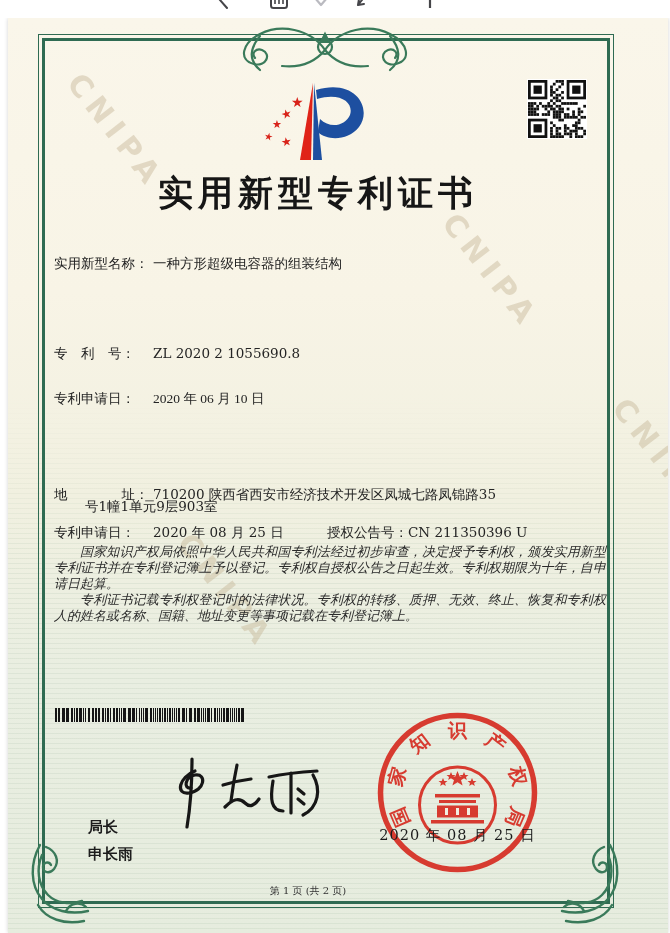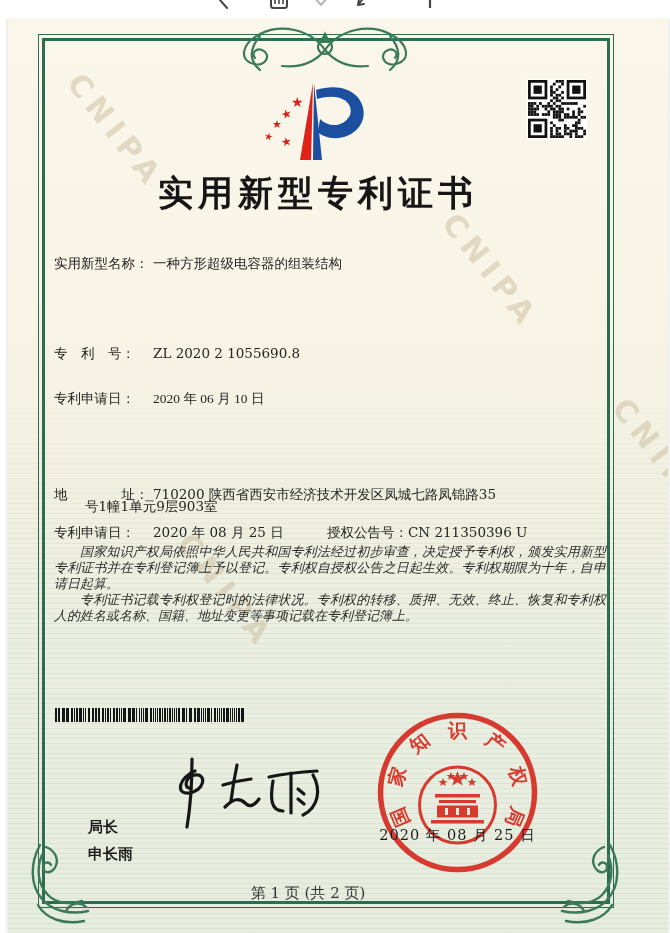--- a/index.html
+++ b/index.html
@@ -40,21 +40,21 @@
         font-size:13px;line-height:16px;color:#2a2a2a;font-style:italic;text-align:justify;}
   .para-block p{margin:0;text-indent:2em;}
   #barcode{left:47px;top:690px;width:196px;height:14px;display:flex;align-items:stretch;}
   #barcode .bar{background:#151515;height:100%;}
   #signer{left:50px;top:796px;font-family:"DejaVu Sans","Liberation Sans",sans-serif;
           font-weight:bold;font-size:15px;color:#1d1d1d;line-height:27px;margin-left:30px;}
   #signature{left:157px;top:733px;width:170px;height:86px;}
   #seal{left:367px;top:692px;width:165px;height:165px;z-index:6;opacity:.9;}
   #seal-date{left:367px;top:808px;width:165px;text-align:center;font-size:14.5px;
              letter-spacing:1px;color:#1c1c1c;z-index:7;}
-  #footer-page{left:0;right:60px;top:866px;text-align:center;font-size:15px;color:#333;z-index:4;}
+  #footer-page{left:0;right:60px;top:866px;text-align:center;font-size:10px;color:#333;z-index:4;}
   #continuation{left:0;right:60px;top:898px;text-align:center;font-size:13px;color:#444;
                 font-style:italic;z-index:4;}
 </style>
 </head>
 <body>
 
 <div id="page">
 
   <div id="toolbar">
     <span class="tool-ic" style="left:207px">

